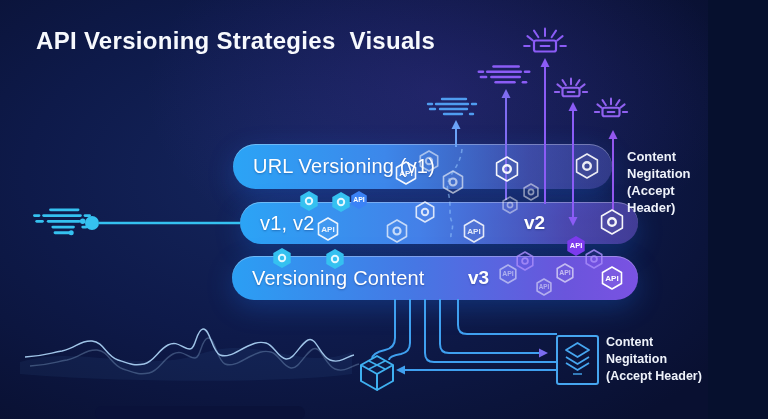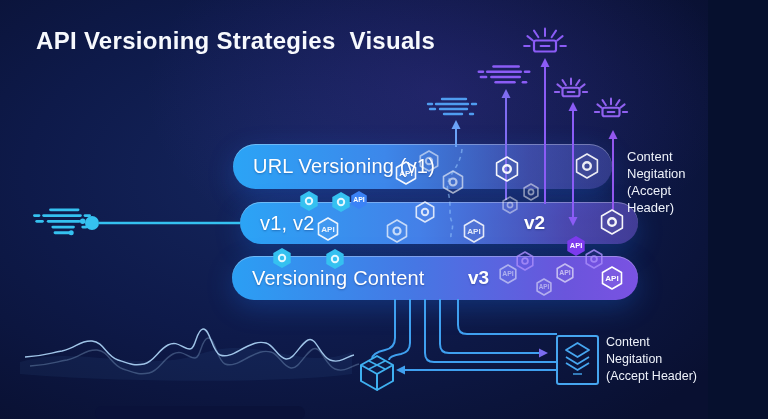--- a/index.html
+++ b/index.html
@@ -25,21 +25,21 @@
     background:linear-gradient(90deg,#2ba4f6 0%,#4480e8 45%,rgba(110,100,235,0.62) 82%,rgba(122,100,240,0.48) 100%);}
   #bar-layers{left:232px;top:256px;width:406px;height:44px;border-radius:22px;
     background:linear-gradient(90deg,#2b9ff4 0%,#4677e4 45%,#6a55dc 82%,#7a52e2 100%);}
   .bar-label{margin-left:20px;font-size:20px;font-weight:500;letter-spacing:0.2px;
     text-shadow:0 1px 2px rgba(10,30,80,0.35);}
   .bar-sublabel{position:absolute;top:50%;transform:translateY(-50%);
     font-size:19px;font-weight:600;text-shadow:0 1px 2px rgba(10,30,80,0.35);}
   #bar-v1v2 .bar-sublabel{left:284px;}
   #bar-layers .bar-sublabel{left:228px;margin-left:8px;}
   .note{
-    position:absolute;color:#eef2fa;font-size:13px;line-height:17px;font-weight:400;
+    position:absolute;color:#eef2fa;font-size:13px;line-height:17px;font-weight:700;
   }
   #note-top{left:627px;top:148px;}
   #note-bottom{left:606px;top:334px;font-size:12.5px;}
   #overlay{position:absolute;left:0;top:0;pointer-events:none;}
   #bottom-pill{left:95px;top:406px;width:210px;height:14px;border-radius:7px;
     background:#0a123a;}
 </style>
 </head>
 <body>
 

